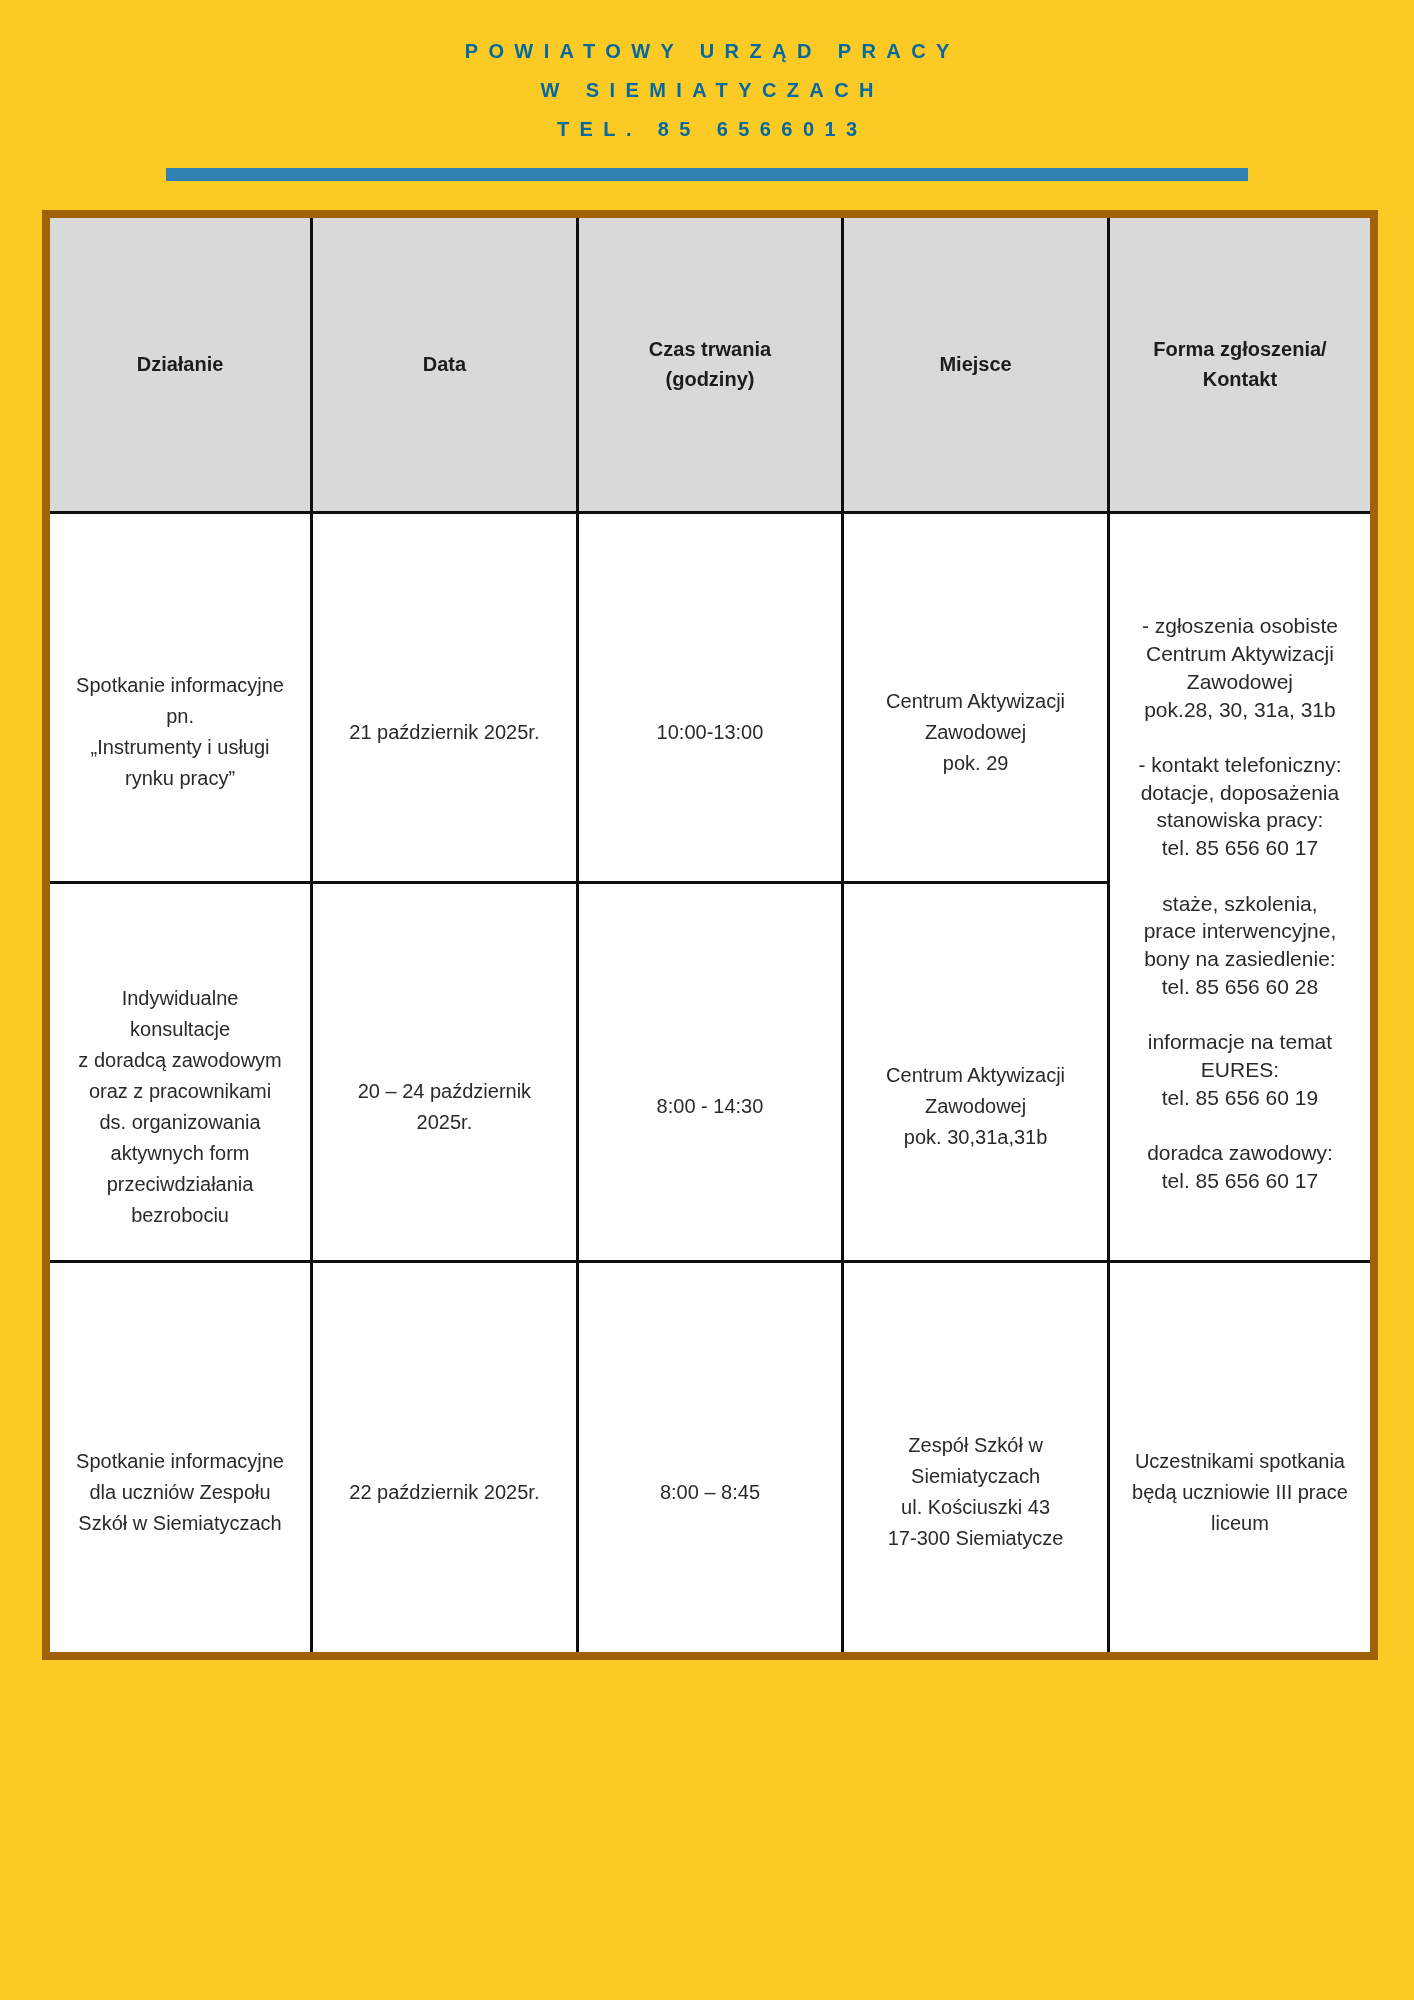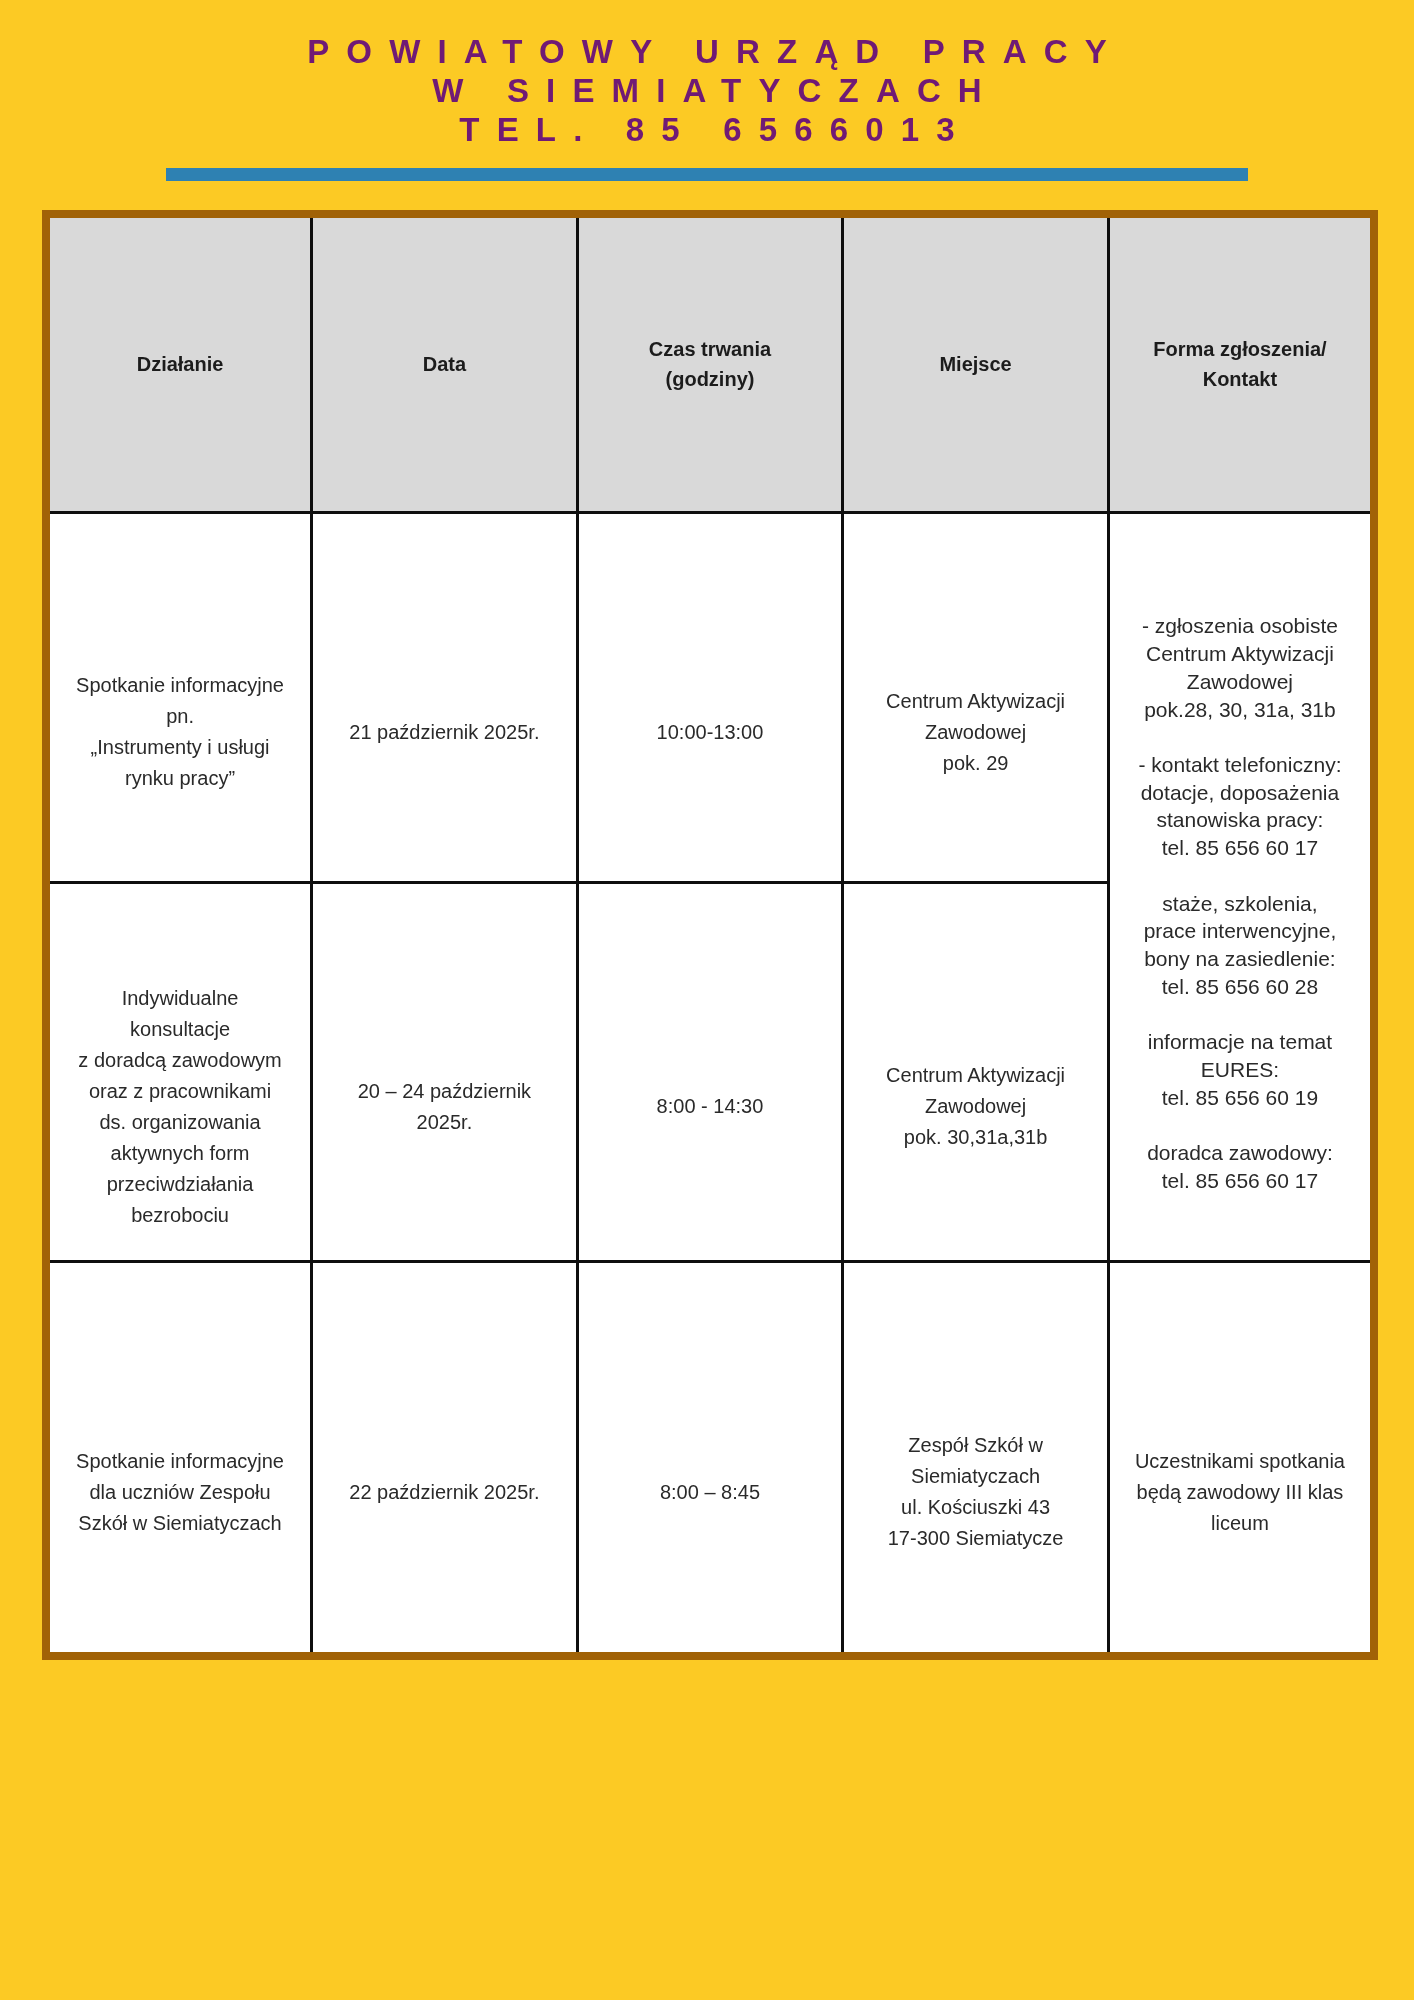--- a/index.html
+++ b/index.html
@@ -13,22 +13,22 @@
     width: 1414px;
     height: 2000px;
     background: #FCCA24;
     overflow: hidden;
   }
   .header-block {
     padding-top: 32px;
     text-align: center;
   }
   .header-line {
-    color: #701a75;
-    font-size: 33px;
+    color: #0369a1;
+    font-size: 20px;
     font-weight: 700;
     letter-spacing: 0.52em;
     line-height: 39px;
     text-indent: 0.52em; 
     white-space: nowrap;
   }
   .divider-bar {
     width: 1082px;
     height: 13px;
     margin: 19px auto 0 auto;
@@ -160,19 +160,19 @@
         <td>Spotkanie informacyjne
 dla uczniów Zespołu
 Szkół w Siemiatyczach</td>
         <td>22 październik 2025r.</td>
         <td>8:00 – 8:45</td>
         <td>Zespół Szkół w
 Siemiatyczach
 ul. Kościuszki 43
 17-300 Siemiatycze</td>
         <td>Uczestnikami spotkania
-będą zawodowy III klas
+będą uczniowie III prace
 liceum</td>
       </tr>
     </tbody>
   </table>
 
 </div>
 
 </body></html>

